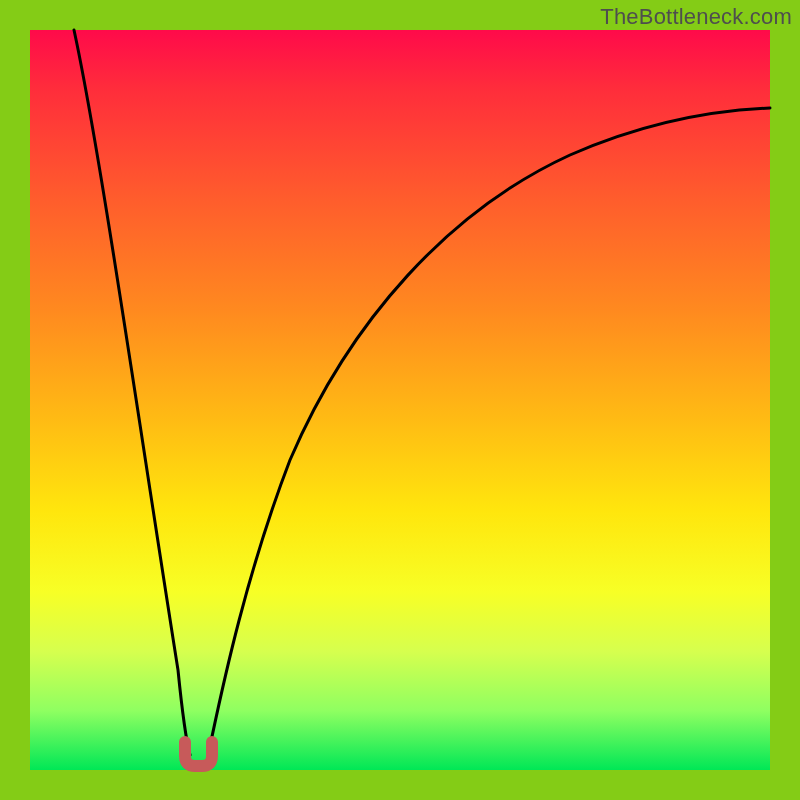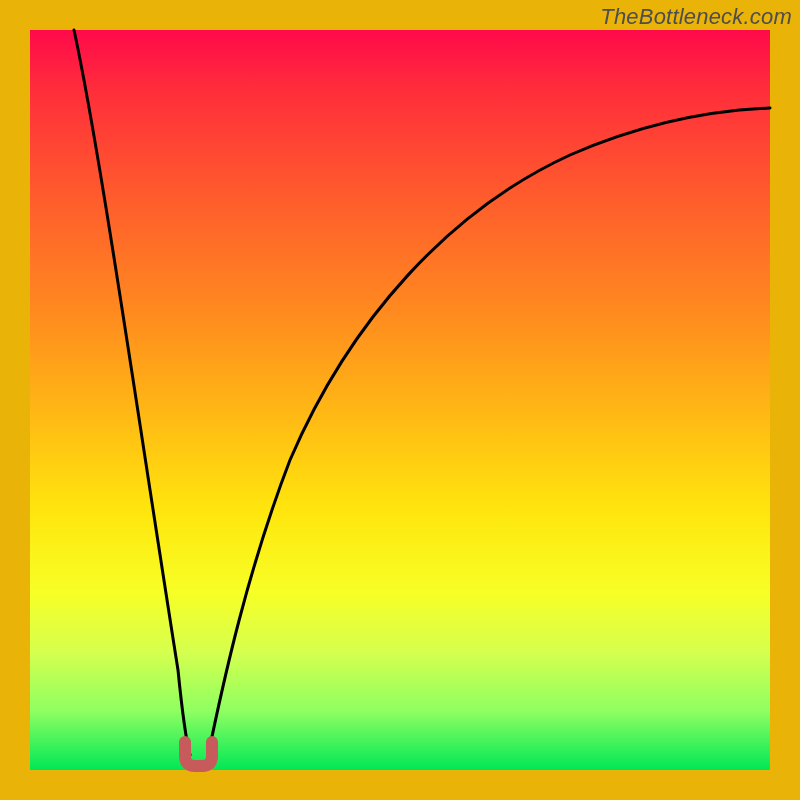--- a/index.html
+++ b/index.html
@@ -8,22 +8,21 @@
     width: 800px;
     height: 800px;
     overflow: hidden;
     background: #000;
     font-family: Arial, Helvetica, sans-serif;
   }
   .frame {
     position: relative;
     width: 800px;
     height: 800px;
-    background: #eab308;
-    font-style: italic;
+    background: #84cc16;
   }
   .plot {
     position: absolute;
     left: 30px;
     top: 30px;
     width: 740px;
     height: 740px;
     background: linear-gradient(
       to bottom,
       #ff0a4a 0%,

